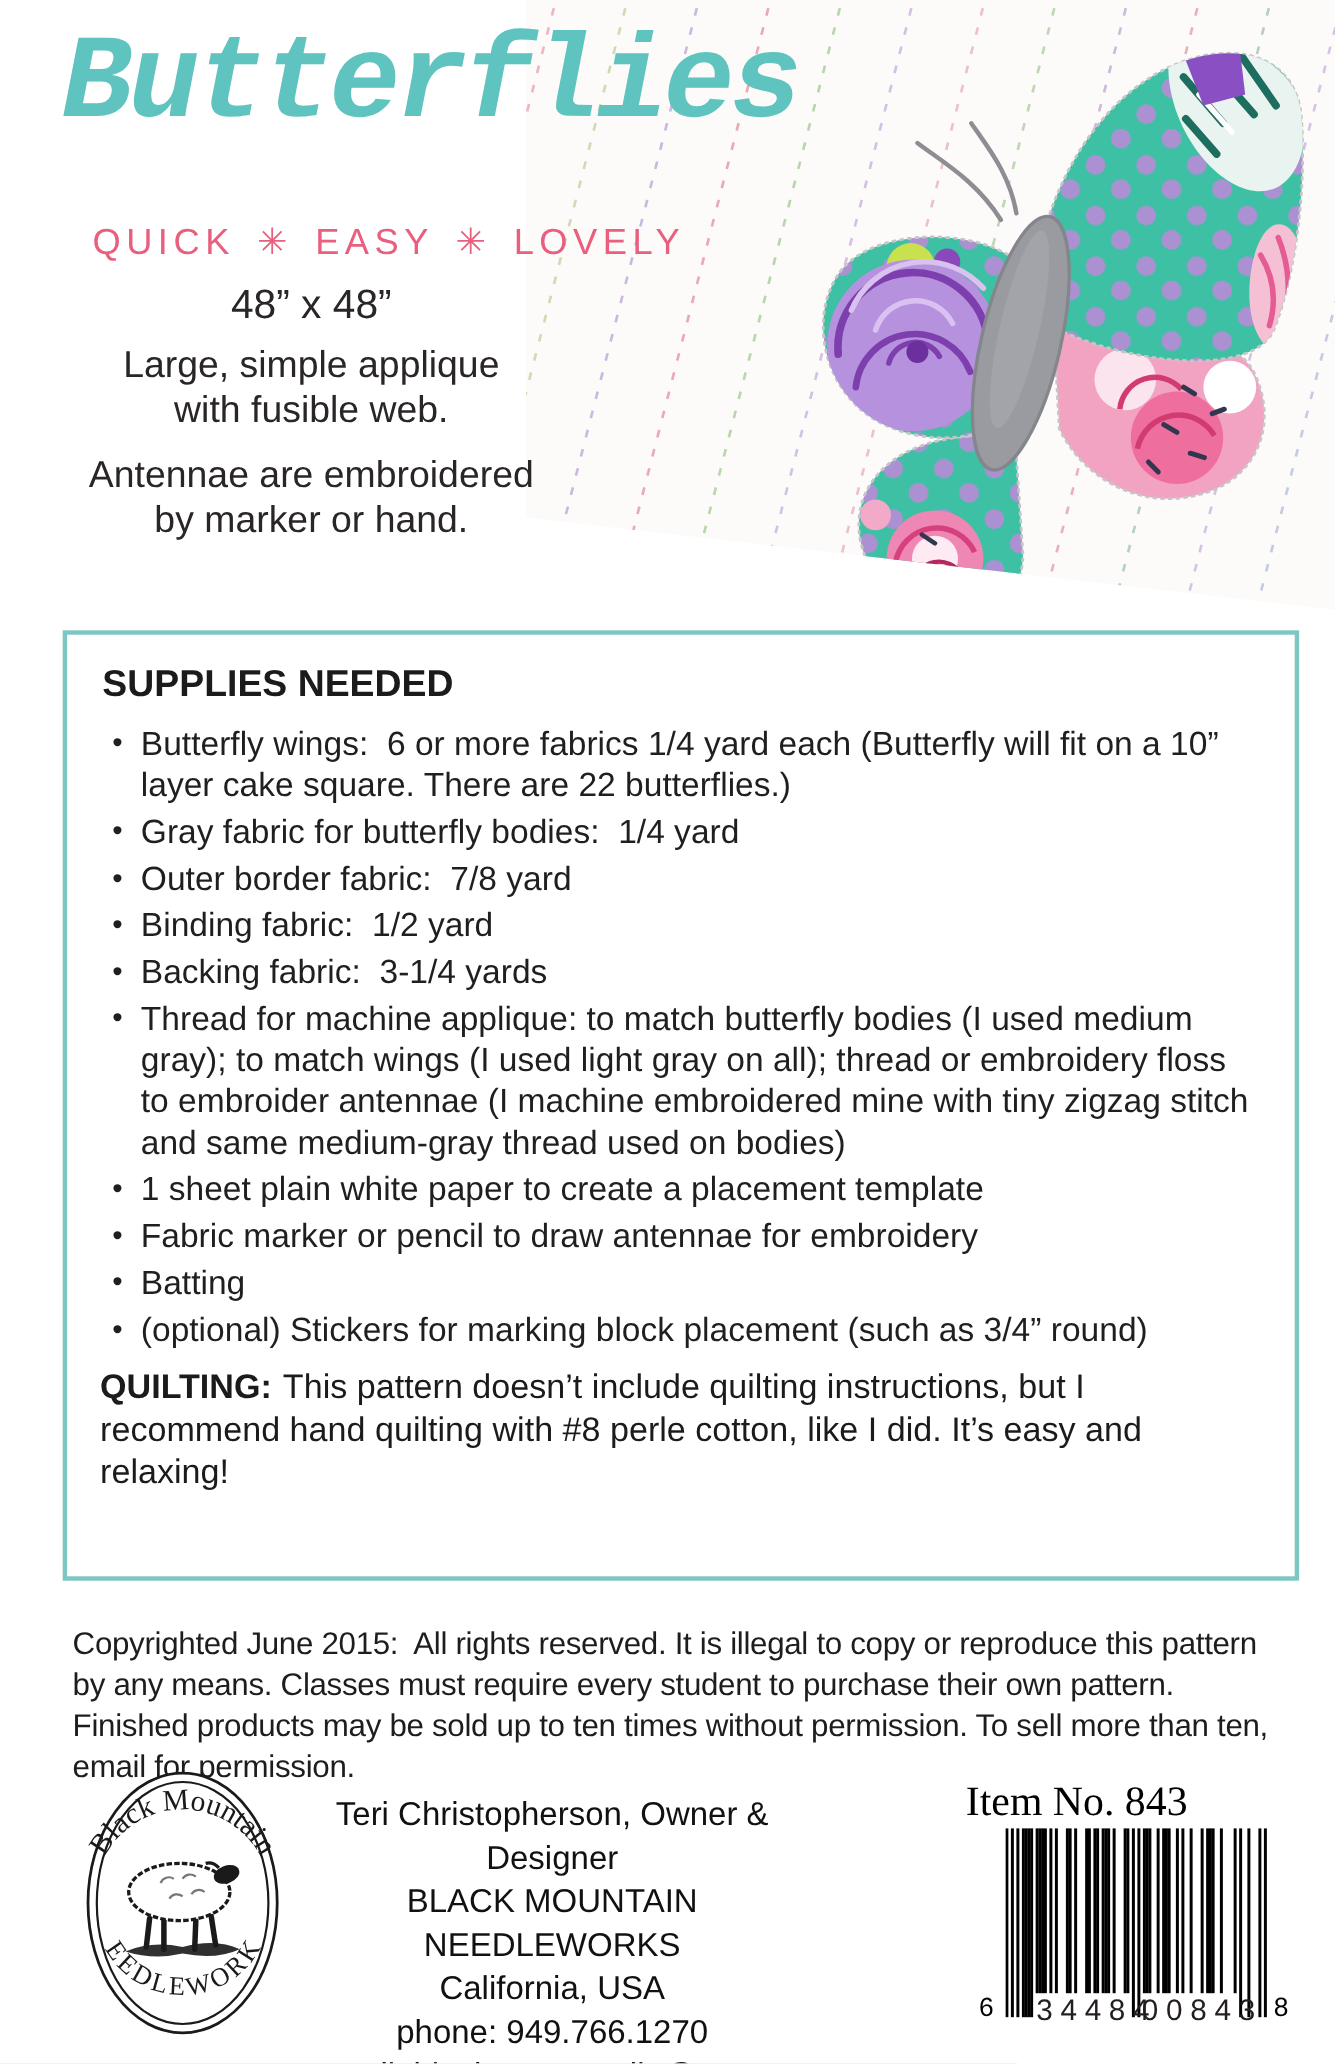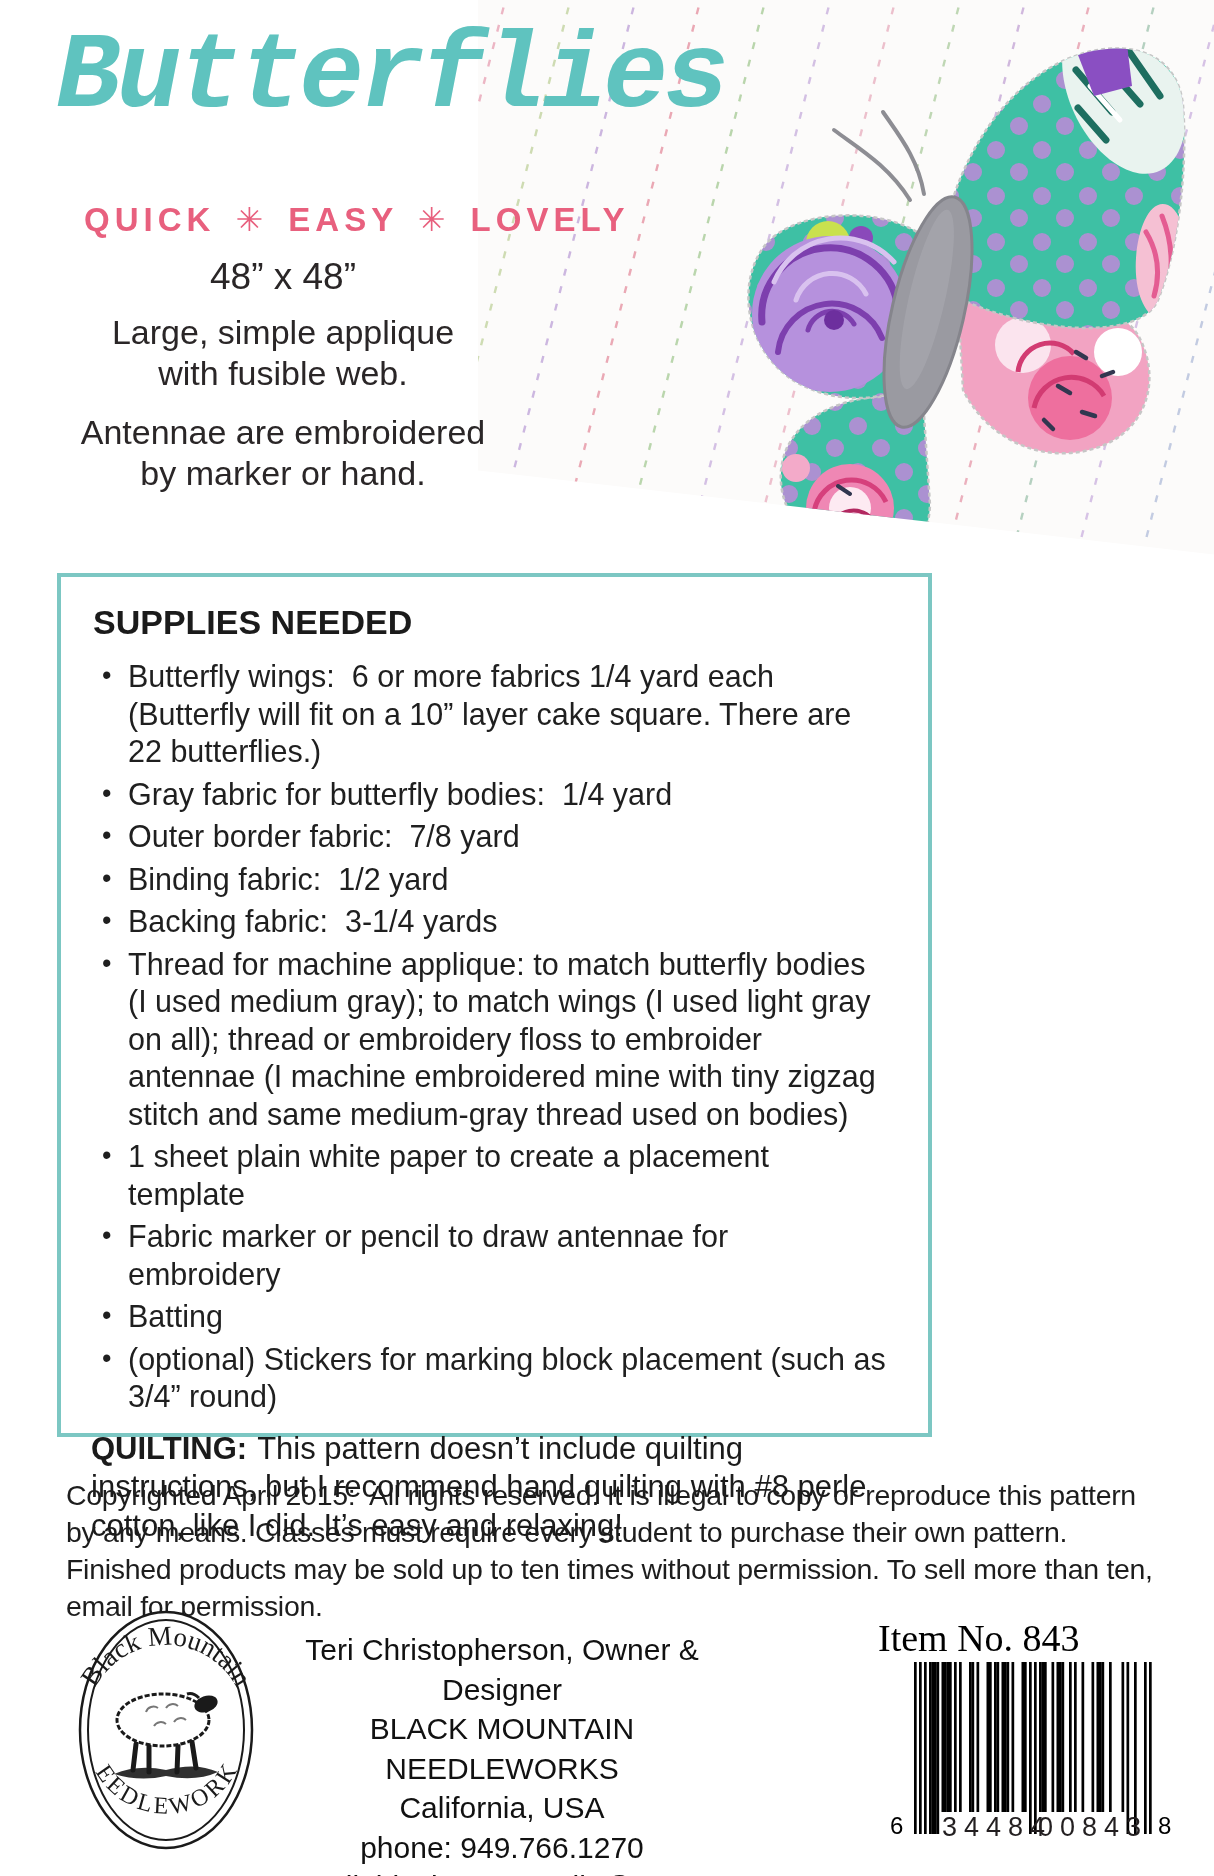--- a/index.html
+++ b/index.html
@@ -17,31 +17,31 @@
   .title-script{
     position:absolute;left:56px;top:16px;width:640px;z-index:3;
     font-family:Liberation Mono, monospace;
     font-style:italic;font-weight:bold;font-size:108px;letter-spacing:-4px;
     color:#5fc3bf;
     text-align:right;
   }
   .tagline{
     position:absolute;left:84px;top:200px;width:420px;z-index:3;
     font-size:33px;letter-spacing:5px;word-spacing:6px;color:#e8607e;
-    font-weight:bold;white-space:nowrap;
+    font-weight:normal;white-space:nowrap;
   }
   .intro{
     position:absolute;left:26px;top:256px;width:514px;text-align:center;z-index:3;
     color:#2a2627;
   }
   .intro .size{font-size:37px;margin:0 0 14px 0;}
   .intro p{font-size:34px;line-height:41px;margin:0 0 18px 0;}
   
   .supplies-box{
-    position:absolute;left:57px;top:573px;width:875px;height:864px;
+    position:absolute;left:57px;top:573px;width:1124px;height:864px;
     box-sizing:border-box;border:4px solid #7cc7c3;background:#fff;
     padding:22px 40px 0 30px;
   }
   .supplies-heading{
     font-size:34px;font-weight:bold;letter-spacing:0px;margin:4px 0 16px 2px;color:#1b1b1b;
   }
   .supplies-list{list-style:none;margin:0;padding:0;font-size:30.5px;line-height:37.5px;color:#1f1f1f;}
   .supplies-list li{position:relative;padding-left:37px;margin-bottom:5px;white-space:pre-wrap;}
   .supplies-list li::before{content:"\2022";position:absolute;left:11px;top:-1px;font-size:27px;}
   .quilting{font-size:31px;line-height:38.5px;margin:14px 0 0 0;white-space:pre-wrap;color:#1b1b1b;}
@@ -193,21 +193,21 @@
         <li>Backing fabric:  3-1/4 yards</li>
         <li>Thread for machine applique: to match butterfly bodies (I used medium gray); to match wings (I used light gray on all); thread or embroidery floss to embroider antennae (I machine embroidered mine with tiny zigzag stitch and same medium-gray thread used on bodies)</li>
         <li>1 sheet plain white paper to create a placement template</li>
         <li>Fabric marker or pencil to draw antennae for embroidery</li>
         <li>Batting</li>
         <li>(optional) Stickers for marking block placement (such as 3/4” round)</li>
       </ul>
     <p class="quilting"><b>QUILTING:</b><span>This pattern doesn’t include quilting instructions, but I recommend hand quilting with #8 perle cotton, like I did. It’s easy and relaxing!</span></p>
   </div>
 
-  <p class="copyright">Copyrighted April 2015:  All rights reserved. It is illegal to copy or reproduce this pattern by any means. Classes must require every student to purchase their own pattern. Finished products may be sold up to ten times without permission. To sell more than ten, email for permission.</p>
+  <p class="copyright">Copyrighted June 2015:  All rights reserved. It is illegal to copy or reproduce this pattern by any means. Classes must require every student to purchase their own pattern. Finished products may be sold up to ten times without permission. To sell more than ten, email for permission.</p>
 
   <div class="logo">
     <svg width="240" height="248" viewBox="-120 -124 240 248">
       <defs>
         <path id="arcTop" d="M -76,-30 A 80,80 0 0 1 76,-30"></path>
         <path id="arcBot" d="M -74,34 A 80,80 0 0 0 74,34"></path>
       </defs>
       <ellipse cx="0" cy="0" rx="86" ry="118" fill="#ffffff" stroke="#1a1a1a" stroke-width="2.5"></ellipse>
       <ellipse cx="0" cy="0" rx="78" ry="110" fill="none" stroke="#1a1a1a" stroke-width="2"></ellipse>
       <text font-family="Liberation Serif, DejaVu Serif, serif" font-size="27" fill="#1a1a1a">

